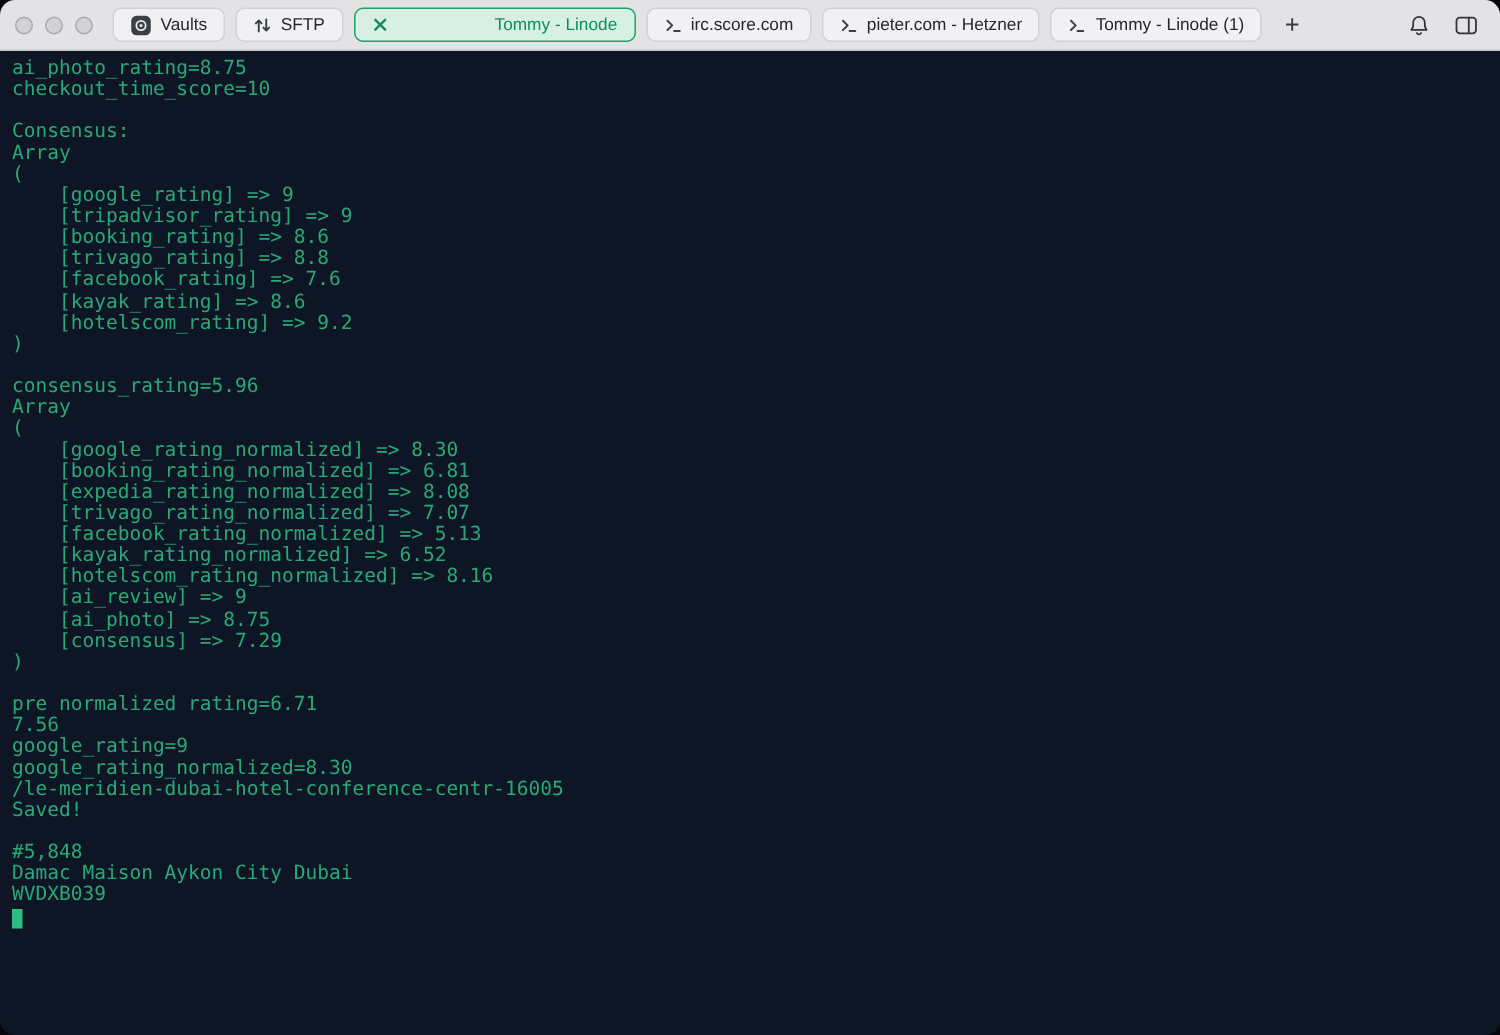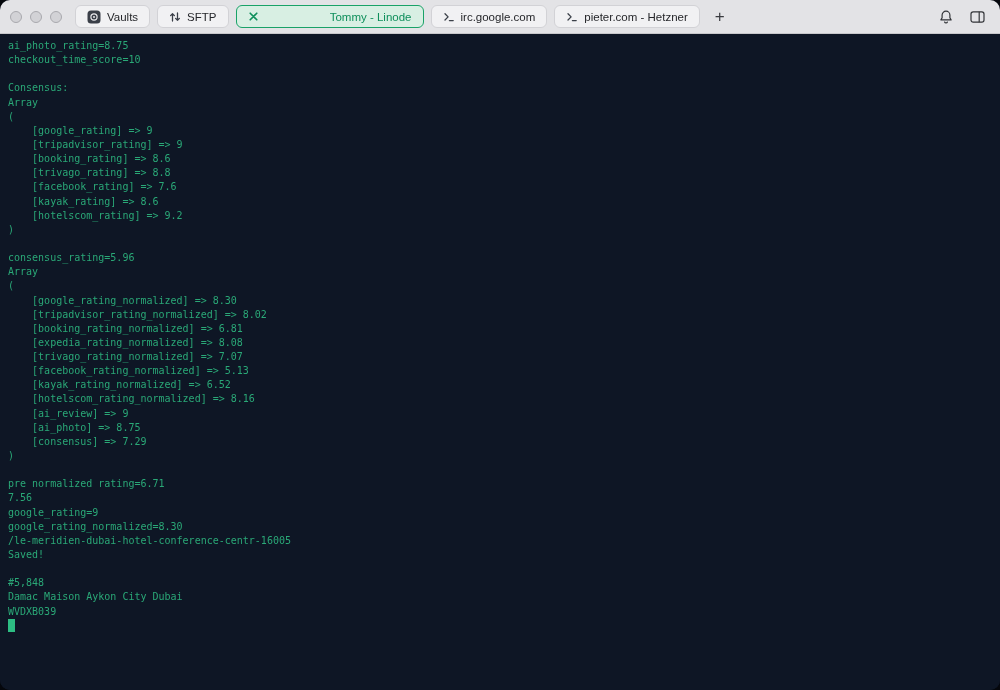--- a/index.html
+++ b/index.html
@@ -56,21 +56,21 @@
     font-family:"Liberation Sans", sans-serif;
   }
   .right-icons { margin-left:auto; display:flex; gap:15px; align-items:center; padding-right:4px; }
   .uiicon { display:flex; align-items:center; cursor:pointer; }
   
   .terminal {
     flex:1 1 auto;
     background:#0e1625;
     padding:5px 8px 0 8px;
     font-family:"DejaVu Sans Mono", monospace;
-    font-size:10px;
+    font-size:13px;
     line-height:14.14px;
     color:#2aa877;
     cursor:text;
     overflow:hidden;
   }
   .tline { white-space:pre; min-height:14.14px; }
   .cursor {
     display:inline-block; width:7px; height:13px;
     background:#2dbd83; vertical-align:text-bottom;
   }
@@ -115,30 +115,39 @@
           </span>
           <span>Tommy - Linode</span>
         </div>
         <div class="tab">
           <span class="tabicon">
             <svg width="12" height="12" viewBox="0 0 12 12" fill="none" stroke="#3a3f48" stroke-width="1.3" stroke-linecap="round" stroke-linejoin="round">
               <path d="M2 2.8l3.1 3.1L2 9"></path>
               <path d="M6.4 9.6h3.8"></path>
             </svg>
           </span>
-          <span>irc.google.com</span>
+          <span>irc.score.com</span>
         </div>
         <div class="tab">
           <span class="tabicon">
             <svg width="12" height="12" viewBox="0 0 12 12" fill="none" stroke="#3a3f48" stroke-width="1.3" stroke-linecap="round" stroke-linejoin="round">
               <path d="M2 2.8l3.1 3.1L2 9"></path>
               <path d="M6.4 9.6h3.8"></path>
             </svg>
           </span>
           <span>pieter.com - Hetzner</span>
+        </div>
+        <div class="tab">
+          <span class="tabicon">
+            <svg width="12" height="12" viewBox="0 0 12 12" fill="none" stroke="#3a3f48" stroke-width="1.3" stroke-linecap="round" stroke-linejoin="round">
+              <path d="M2 2.8l3.1 3.1L2 9"></path>
+              <path d="M6.4 9.6h3.8"></path>
+            </svg>
+          </span>
+          <span>Tommy - Linode (1)</span>
         </div>
       </div>
 
     <button class="newtab">+</button>
 
     <div class="right-icons">
       <span class="uiicon">
         <svg width="16" height="16" viewBox="0 0 16 16" fill="none" stroke="#333539" stroke-width="1.2" stroke-linejoin="round">
           <path d="M8 2.2a3.9 3.9 0 0 0-3.9 3.9v2.6L2.9 10.9h10.2l-1.2-2.2V6.1A3.9 3.9 0 0 0 8 2.2z"></path>
           <path d="M6.6 13a1.5 1.5 0 0 0 2.8 0" stroke-linecap="round"></path>
@@ -166,21 +175,20 @@
       <div class="tline">    [trivago_rating] =&gt; 8.8</div>
       <div class="tline">    [facebook_rating] =&gt; 7.6</div>
       <div class="tline">    [kayak_rating] =&gt; 8.6</div>
       <div class="tline">    [hotelscom_rating] =&gt; 9.2</div>
       <div class="tline">)</div>
       <div class="tline"></div>
       <div class="tline">consensus_rating=5.96</div>
       <div class="tline">Array</div>
       <div class="tline">(</div>
       <div class="tline">    [google_rating_normalized] =&gt; 8.30</div>
-      <div class="tline">    [tripadvisor_rating_normalized] =&gt; 8.02</div>
       <div class="tline">    [booking_rating_normalized] =&gt; 6.81</div>
       <div class="tline">    [expedia_rating_normalized] =&gt; 8.08</div>
       <div class="tline">    [trivago_rating_normalized] =&gt; 7.07</div>
       <div class="tline">    [facebook_rating_normalized] =&gt; 5.13</div>
       <div class="tline">    [kayak_rating_normalized] =&gt; 6.52</div>
       <div class="tline">    [hotelscom_rating_normalized] =&gt; 8.16</div>
       <div class="tline">    [ai_review] =&gt; 9</div>
       <div class="tline">    [ai_photo] =&gt; 8.75</div>
       <div class="tline">    [consensus] =&gt; 7.29</div>
       <div class="tline">)</div>

